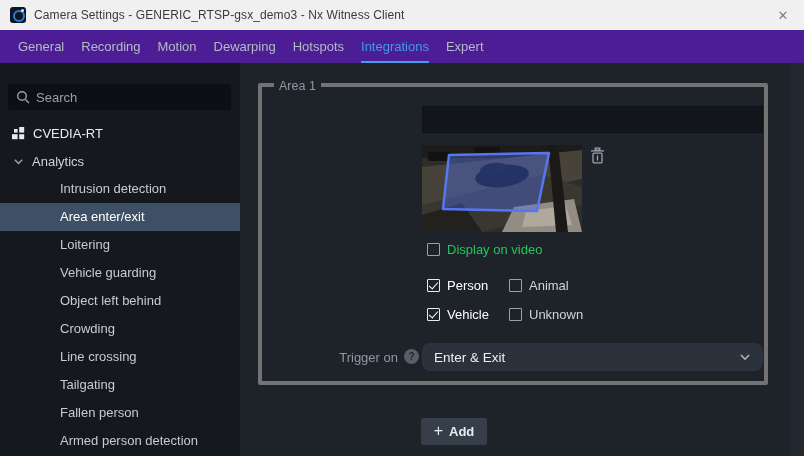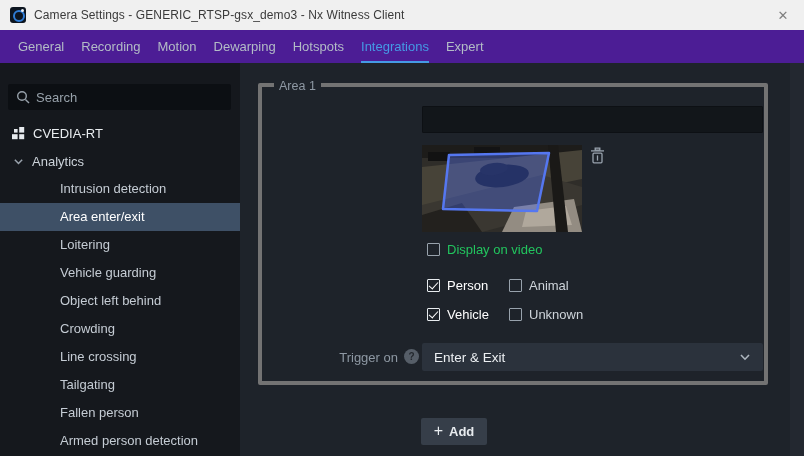--- a/index.html
+++ b/index.html
@@ -85,21 +85,21 @@
     grid-template-columns:82px 120px; row-gap:14px; }
   .opt { display:flex; align-items:center; gap:7px; height:15px; }
   .opt .cb-label { color:#ced4da; }
   .opt.checked .cb-label { color:#ffffff; }
 
   .help-icon { position:absolute; left:164px; top:286px; width:15px; height:15px; border-radius:50%;
     background:#565e68; color:#23282e; font-size:10px; font-weight:bold; display:flex;
     align-items:center; justify-content:center; }
 
   .dropdown { position:absolute; left:182px; top:280px; width:341px; height:28px; background:#2b323c;
-    border-radius:2px; display:flex; align-items:center; padding:0 12px; color:#edf0f3; font-size:13.5px; }
+    border-radius:8px; display:flex; align-items:center; padding:0 12px; color:#edf0f3; font-size:13.5px; }
   .dropdown .chev { margin-left:auto; }
 
   .add-btn { position:absolute; left:181px; top:355px; width:66px; height:27px; background:#363e49;
     border:none; border-radius:2px; display:flex; align-items:center; justify-content:center; gap:6px;
     color:#e8ecef; font-family:inherit; }
   .add-btn .plus { font-size:16px; font-weight:400; line-height:1; margin-top:-1px; }
   .add-btn .add-label { font-size:13px; font-weight:600; }
 
   svg { display:block; }
 </style>

